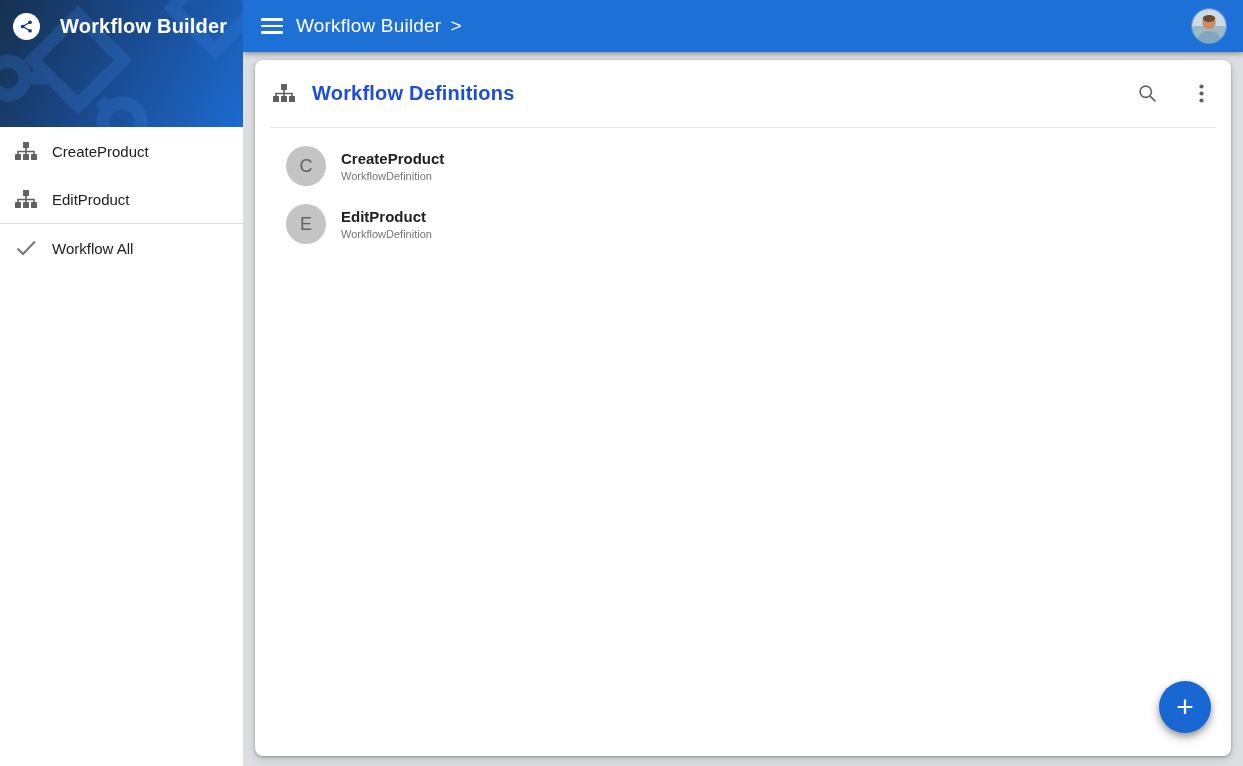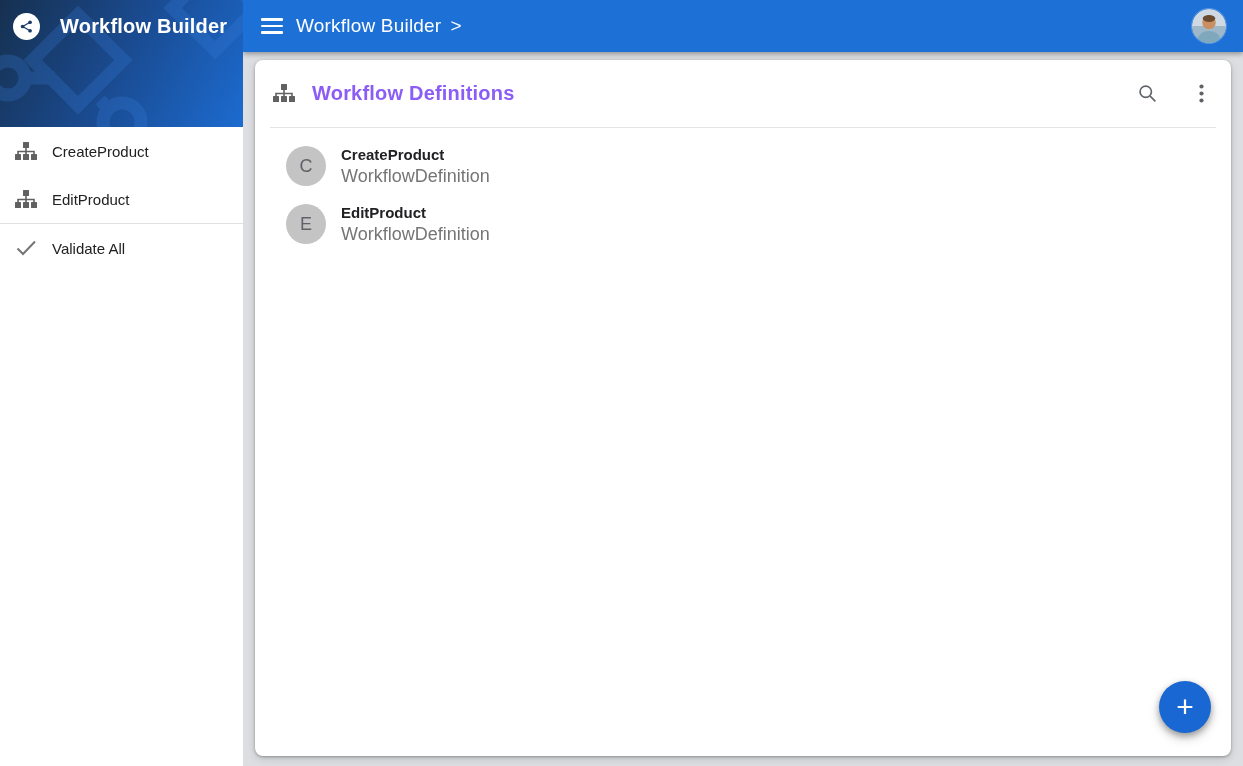--- a/index.html
+++ b/index.html
@@ -41,36 +41,36 @@
 
   
   .main { position:absolute; left:243px; top:52px; width:1000px; height:714px;
     background:#dcdee1; }
   .card { position:absolute; left:12px; top:8px; width:976px; height:696px;
     background:#ffffff; border-radius:8px;
     box-shadow:0 1px 3px rgba(0,0,0,0.3), 0 3px 10px rgba(0,0,0,0.12); }
   .card-header { height:67px; display:flex; align-items:center; padding:0 18px 0 17px; }
   .card-header-icon { width:24px; height:24px; display:flex; align-items:center;
     justify-content:center; }
-  .card-title { font-size:20px; font-weight:700; color:#8b5cf6; margin-left:16px;
+  .card-title { font-size:20px; font-weight:700; color:#1d4ed8; margin-left:16px;
     letter-spacing:0.2px; flex:1; }
   .header-actions { display:flex; align-items:center; gap:30px; }
   .icon-btn { width:24px; height:24px; display:flex; align-items:center;
     justify-content:center; cursor:pointer; }
   .card-divider { height:1px; background:#e4e4e4; margin:0 15px; }
 
   .wf-list { padding-top:9px; }
   .wf-row { height:58px; display:flex; align-items:center; padding-left:31px;
     cursor:pointer; }
   .wf-avatar { width:40px; height:40px; border-radius:50%; background:#c4c4c4;
     color:#5f6368; font-size:18px; display:flex; align-items:center;
     justify-content:center; flex:0 0 40px; }
   .wf-text { margin-left:15px; display:flex; flex-direction:column; gap:3px; }
   .wf-title { font-size:15px; font-weight:700; color:#212124; }
-  .wf-subtitle { font-size:18px; color:#757575; }
+  .wf-subtitle { font-size:11px; color:#757575; }
 
   .fab { position:absolute; right:20px; bottom:23px; width:52px; height:52px;
     border-radius:50%; background:#1967d2; color:#ffffff; border:none;
     font-size:30px; font-weight:300; line-height:50px; text-align:center;
     cursor:pointer; box-shadow:0 3px 6px rgba(0,0,0,0.3), 0 5px 12px rgba(0,0,0,0.18);
     font-family:"Liberation Sans", sans-serif; }
 </style>
 </head>
 <body>
 
@@ -158,21 +158,21 @@
       </span>
       <span class="nav-label">EditProduct</span>
     </div>
     <div class="nav-divider"></div>
     <div class="nav-item">
       <span class="nav-icon">
         <svg width="21" height="16" viewBox="0 0 21 16">
           <path d="M1.5 8.5 L7 14 L19 1.5" fill="none" stroke="#757575" stroke-width="2"></path>
         </svg>
       </span>
-      <span class="nav-label">Validate All</span>
+      <span class="nav-label">Workflow All</span>
     </div>
   </nav>
 </aside>
 
 <main class="main">
   <section class="card">
     <div class="card-header">
       <span class="card-header-icon">
         <svg width="22" height="19" viewBox="0 0 22 19">
           <g fill="#616161">

